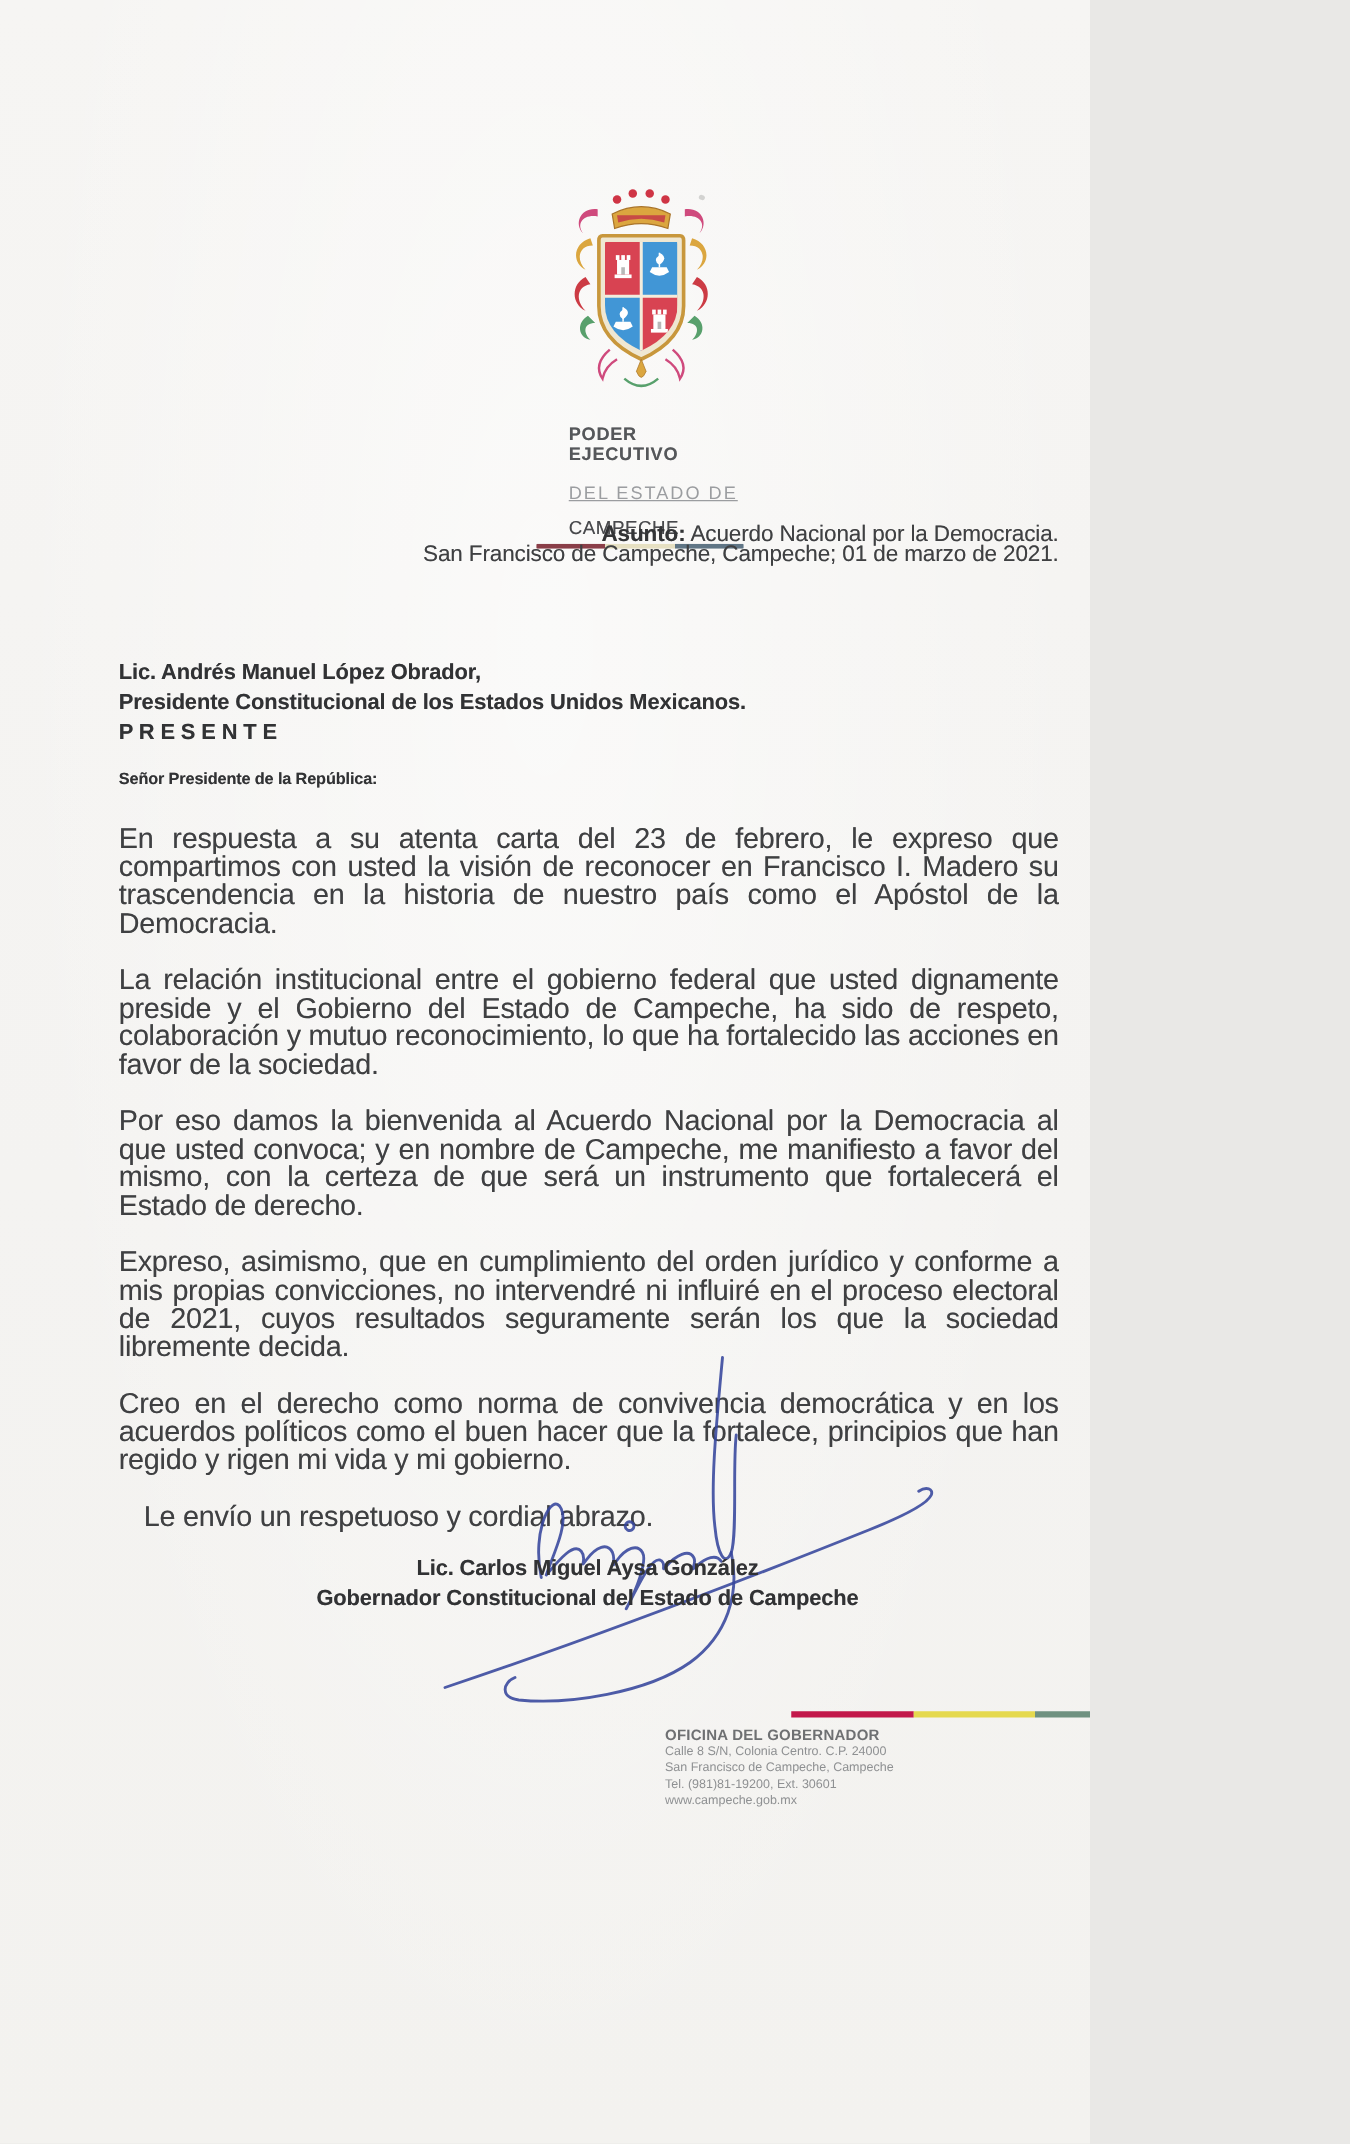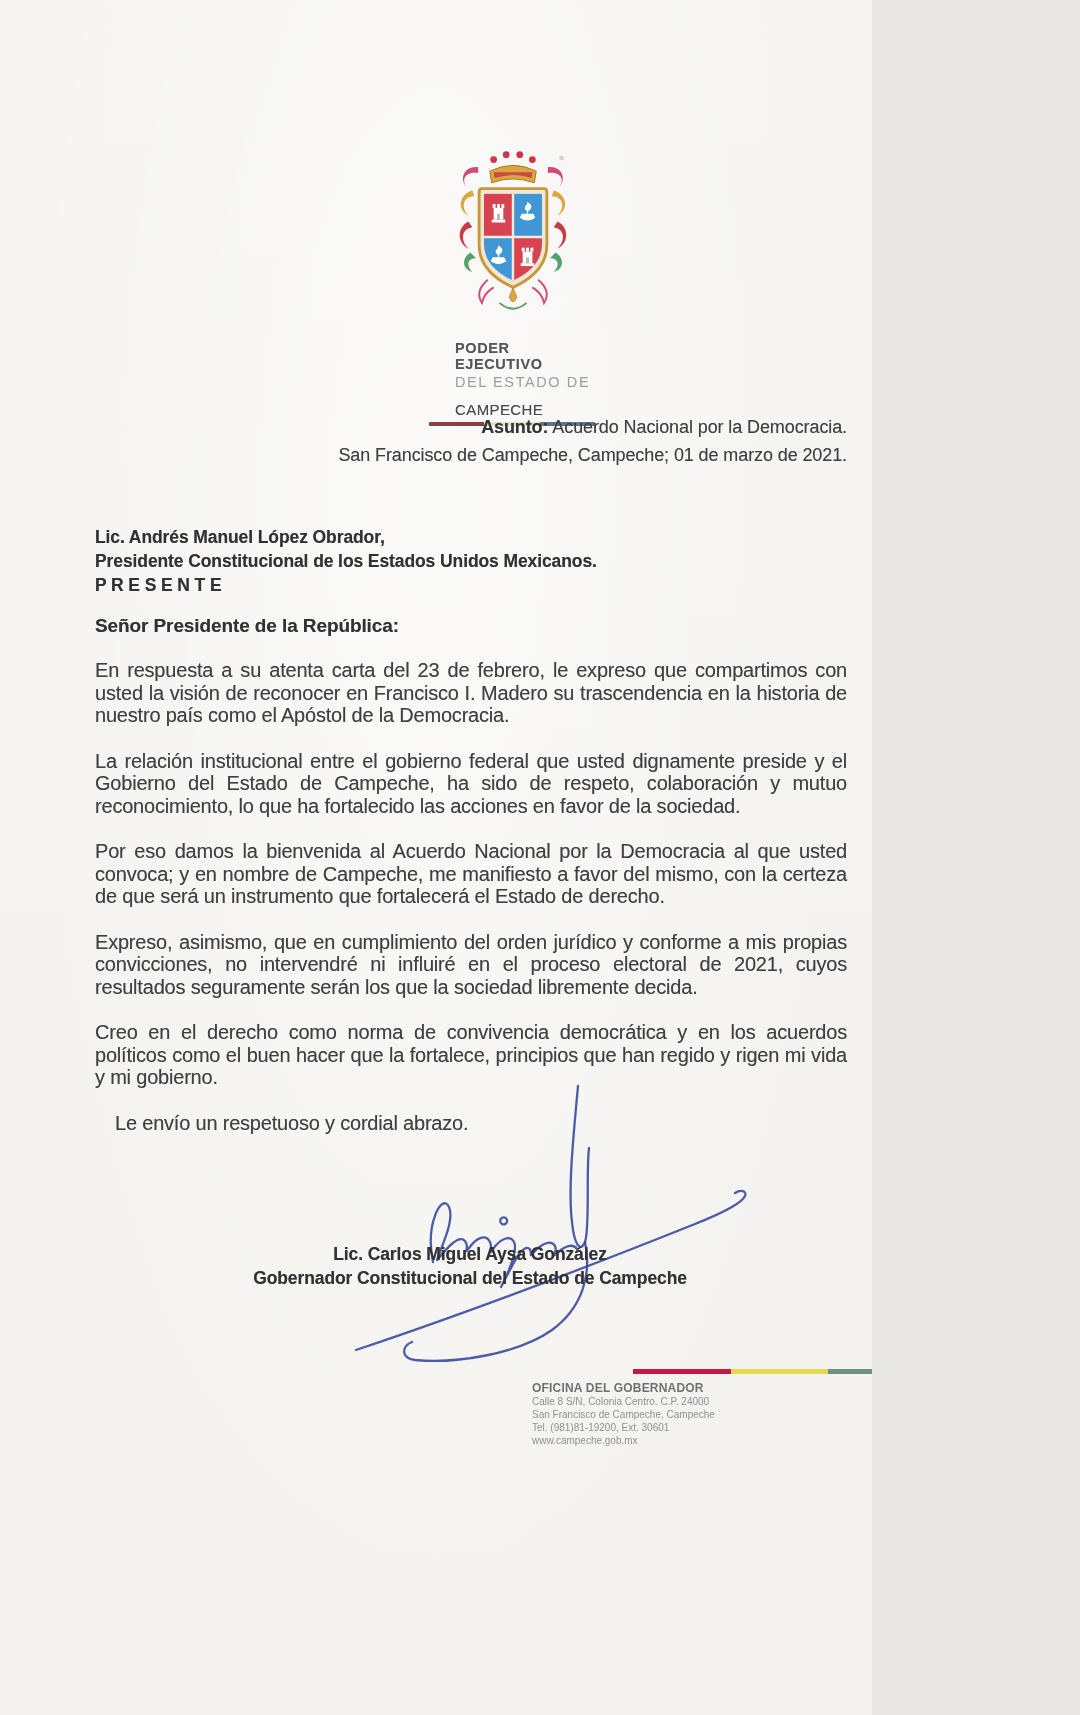--- a/index.html
+++ b/index.html
@@ -14,46 +14,46 @@
   }
   .speck { position:absolute; left:559px; top:156px; width:5px; height:4px;
            background:#b4b4b2; border-radius:50%; opacity:.55; transform:rotate(20deg); }
 
   
   .letterhead { position:absolute; left:428px; top:146px; width:170px; }
   .emblem { display:block; margin:0 auto; }
   .org { margin-left:27px; margin-top:10px; }
   .org-line1 { font-size:14.5px; font-weight:bold; color:#55575a; letter-spacing:.6px;
                text-shadow:0 0 .5px rgba(85,87,90,.5); }
-  .org-line2 { font-size:14.5px; color:#9b9da0; letter-spacing:1.6px; margin-top:2px; }
+  .org-line2 { font-size:14.5px; color:#9b9da0; letter-spacing:1.6px; margin-top:15px;text-decoration:underline; }
   .org-line3 { font-size:15px; font-weight:normal; color:#48494c; letter-spacing:.4px; margin-top:11px;
                text-shadow:0 0 .5px rgba(72,73,76,.5); }
   .org-bar { display:flex; width:166px; height:4px; margin-left:-26px; margin-top:4px; border-radius:1px; overflow:hidden; }
   .org-bar span { flex:1 1 0; height:100%; }
 
   
   .subject-line, .date-line {
     position:absolute; left:95px; width:752px; text-align:right;
     font-size:18px; letter-spacing:-.1px;
     text-shadow:0 0 .5px rgba(63,64,66,.45);
   }
   .subject-line { top:417px; }
-  .date-line { top:445px; }
+  .date-line { top:433px; }
   .subject-line b { color:#333436; }
 
   
   .recipient { position:absolute; left:95px; top:525px; font-weight:bold; color:#313234;
                font-size:17.5px; line-height:24px; letter-spacing:-.1px;
                text-shadow:0 0 .5px rgba(49,50,52,.5); }
   .salutation { position:absolute; left:95px; top:615px; font-weight:bold; color:#313234;
-                font-size:19px; letter-spacing:-.1px; text-shadow:0 0 .5px rgba(49,50,52,.5); }
+                font-size:13px; letter-spacing:-.1px; text-shadow:0 0 .5px rgba(49,50,52,.5); }
 
   
   .body-text { position:absolute; left:95px; top:659px; width:752px; }
-  .body-text p { margin:0 0 23px 0; font-size:20px; line-height:22.5px;
+  .body-text p { margin:0 0 23px 0; font-size:23px; line-height:22.5px;
                  letter-spacing:-.2px; text-align:justify; color:#3f4042;
                  text-shadow:0 0 .5px rgba(63,64,66,.45); }
   .body-text p:last-child { text-align:left;margin-left:20px; }
 
   
   .farewell { position:absolute; left:120px; top:1200px; width:780px; text-align:center;
               font-weight:bold; font-size:18px; color:#313234;
               text-shadow:0 0 .5px rgba(49,50,52,.5); }
   .signer { position:absolute; left:95px; top:1242px; width:750px; text-align:center;
             font-weight:bold; font-size:17.5px; line-height:24px; color:#313234;

